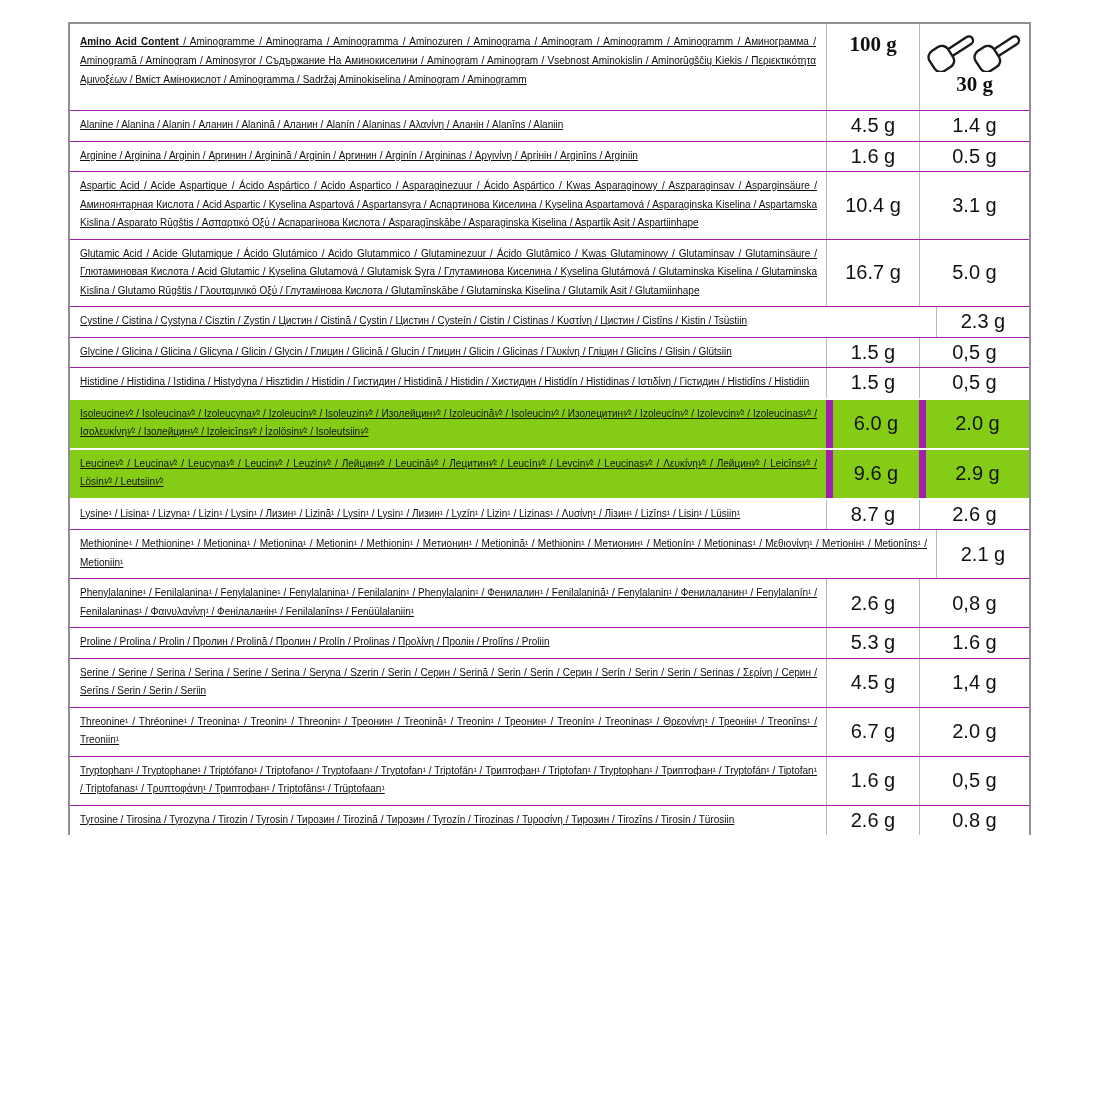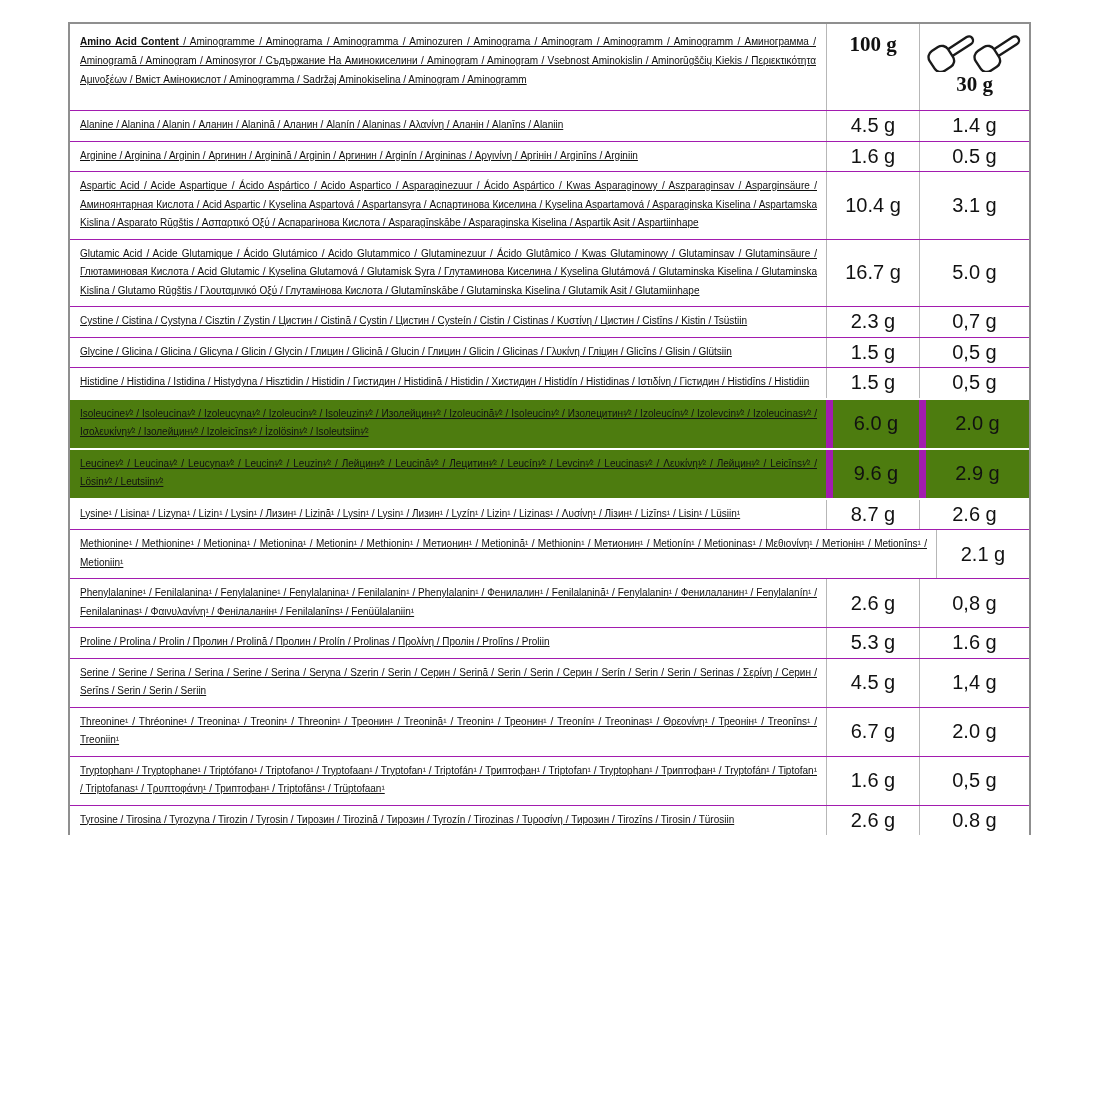--- a/index.html
+++ b/index.html
@@ -33,21 +33,21 @@
   .val-cell {
     flex:0 0 93px;
     border-left:1px solid #b7b7b7;
     display:flex; align-items:center; justify-content:center;
     font-size:20px; white-space:nowrap;
     box-sizing:border-box;
   }
   .val-30 { flex:0 0 110px; }
 
   
-  .row.hl { background:#4d7c0f; border-top:2px solid #ffffff; }
+  .row.hl { background:#84cc16; border-top:2px solid #ffffff; }
   .row.hl + .row { border-top:2px solid #ffffff; }
   .row.hl .val-cell { border-left:7px solid #a21caf; }
 
   
   .header-row .name-cell { padding:8px 10px 9px 10px; line-height:19px; }
   .title-bold { font-weight:bold; }
   .header-row .val-cell { flex-direction:column; justify-content:flex-start; padding:8px 4px 13px 4px;font-family:Liberation Serif, serif; }
   .col-label { font-weight:bold; font-size:21px; }
   .scoops { display:flex; justify-content:center; align-items:flex-start; margin-bottom:auto; }
   .scoop { width:52px; height:40px; margin:0 -3px; }
@@ -101,21 +101,20 @@
 
   <div class="row">
     <div class="name-cell">Glutamic Acid / Acide Glutamique / Ácido Glutámico / Acido Glutammico / Glutaminezuur / Ácido Glutâmico / Kwas Glutaminowy / Glutaminsav / Glutaminsäure / Глютаминовая Кислота / Acid Glutamic / Kyselina Glutamová / Glutamisk Syra / Глутаминова Киселина / Kyselina Glutámová / Glutaminska Kiselina / Glutaminska Kislina / Glutamo Rūgštis / Γλουταμινικό Οξύ / Глутамінова Кислота / Glutamīnskābe / Glutaminska Kiselina / Glutamik Asit / Glutamiinhape</div>
     <div class="val-cell">16.7 g</div>
     <div class="val-cell val-30">5.0 g</div>
   </div>
 
   <div class="row">
     <div class="name-cell">Cystine / Cistina / Cystyna / Cisztin / Zystin / Цистин / Cistină / Cystin / Цистин / Cysteín / Cistin / Cistinas / Κυστίνη / Цистин / Cistīns / Kistin / Tsüstiin</div>
     <div class="val-cell">2.3 g</div>
-    <div class="val-cell val-30">0,7 g</div>
   </div>
 
   <div class="row">
     <div class="name-cell">Glycine / Glicina / Glicina / Glicyna / Glicin / Glycin / Глицин / Glicină / Glucin / Глицин / Glicin / Glicinas / Γλυκίνη / Гліцин / Glicīns / Glisin / Glütsiin</div>
     <div class="val-cell">1.5 g</div>
     <div class="val-cell val-30">0,5 g</div>
   </div>
 
   <div class="row">
     <div class="name-cell">Histidine / Histidina / Istidina / Histydyna / Hisztidin / Histidin / Гистидин / Histidină / Histidin / Хистидин / Histidín / Histidinas / Ιστιδίνη / Гістидин / Histidīns / Histidiin</div>

